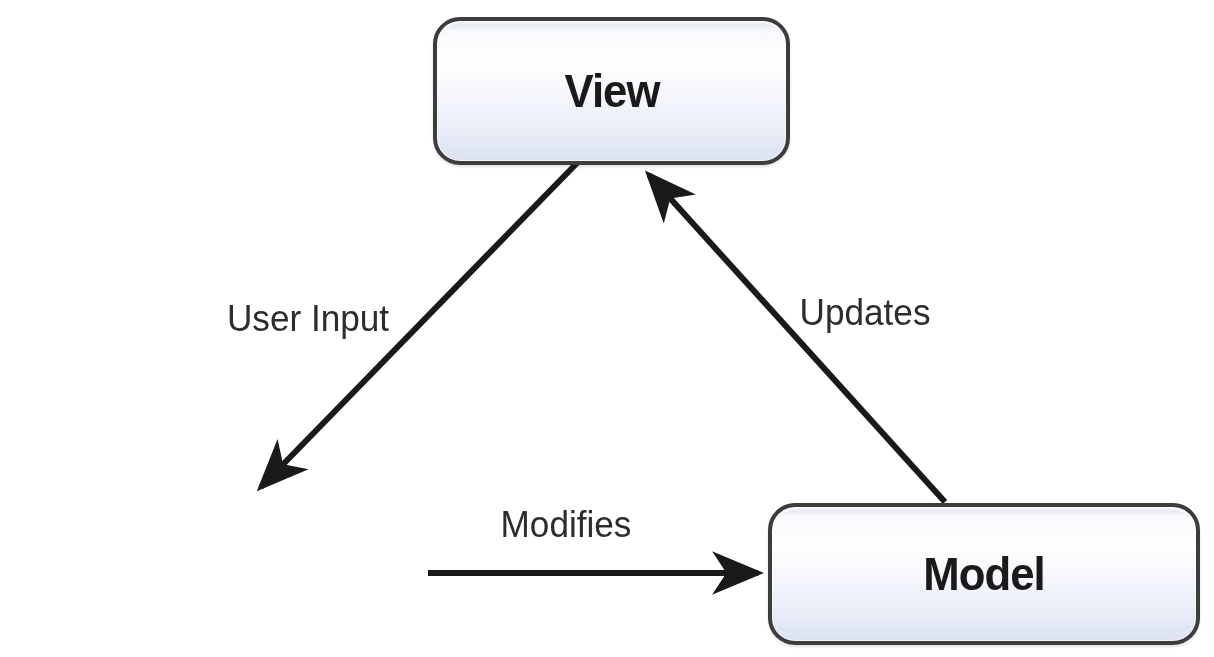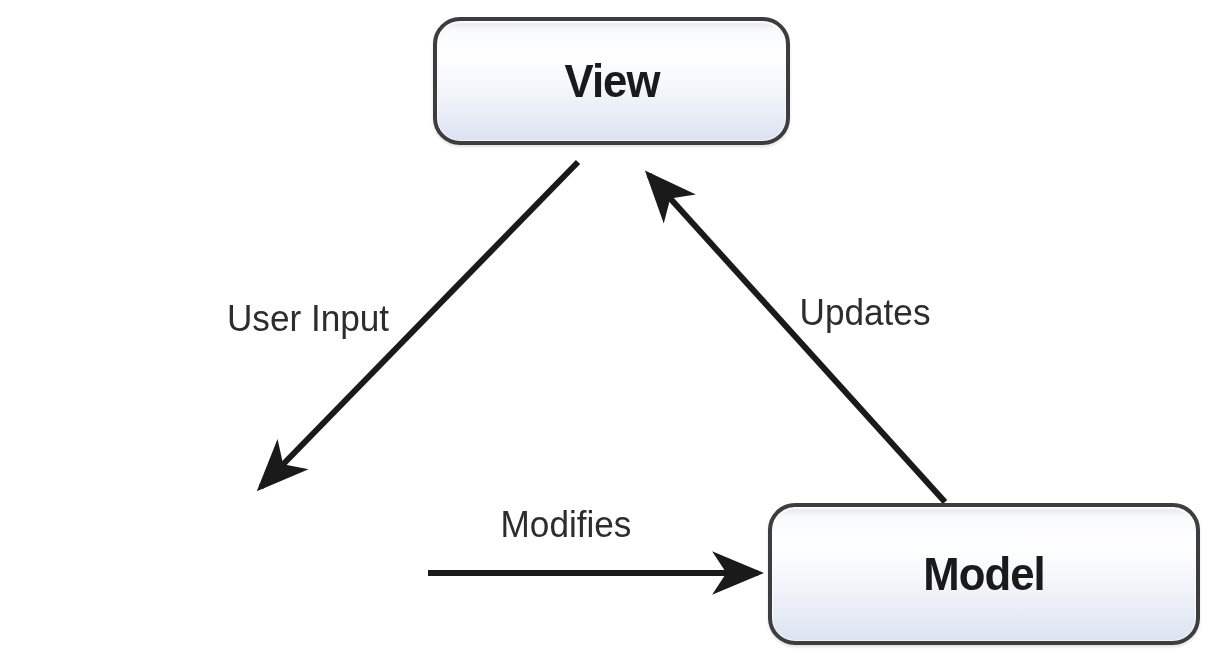--- a/index.html
+++ b/index.html
@@ -41,21 +41,21 @@
     align-items: center;
     justify-content: center;
   }
   .node-label {
     font-weight: bold;
     font-size: 46px;
     letter-spacing: -1px;
     color: #1a1a1a;
     transform: scaleX(0.95);
   }
-  #node-view        { left: 433px; top: 17px;  width: 357px; height: 128px; justify-content: center; }
+  #node-view        { left: 433px; top: 17px;  width: 357px; height: 148px; justify-content: center; }
   #node-controller  { left: 72px;  top: 503px; width: 356px; height: 142px; }
   #node-model       { left: 768px; top: 503px; width: 432px; height: 142px; }
   .edge-label {
     position: absolute;
     transform: translate(-50%, -50%) scaleX(0.95);
     font-size: 37px;
     font-weight: 400;
     color: #2d2d2d;
     white-space: nowrap;
   }

